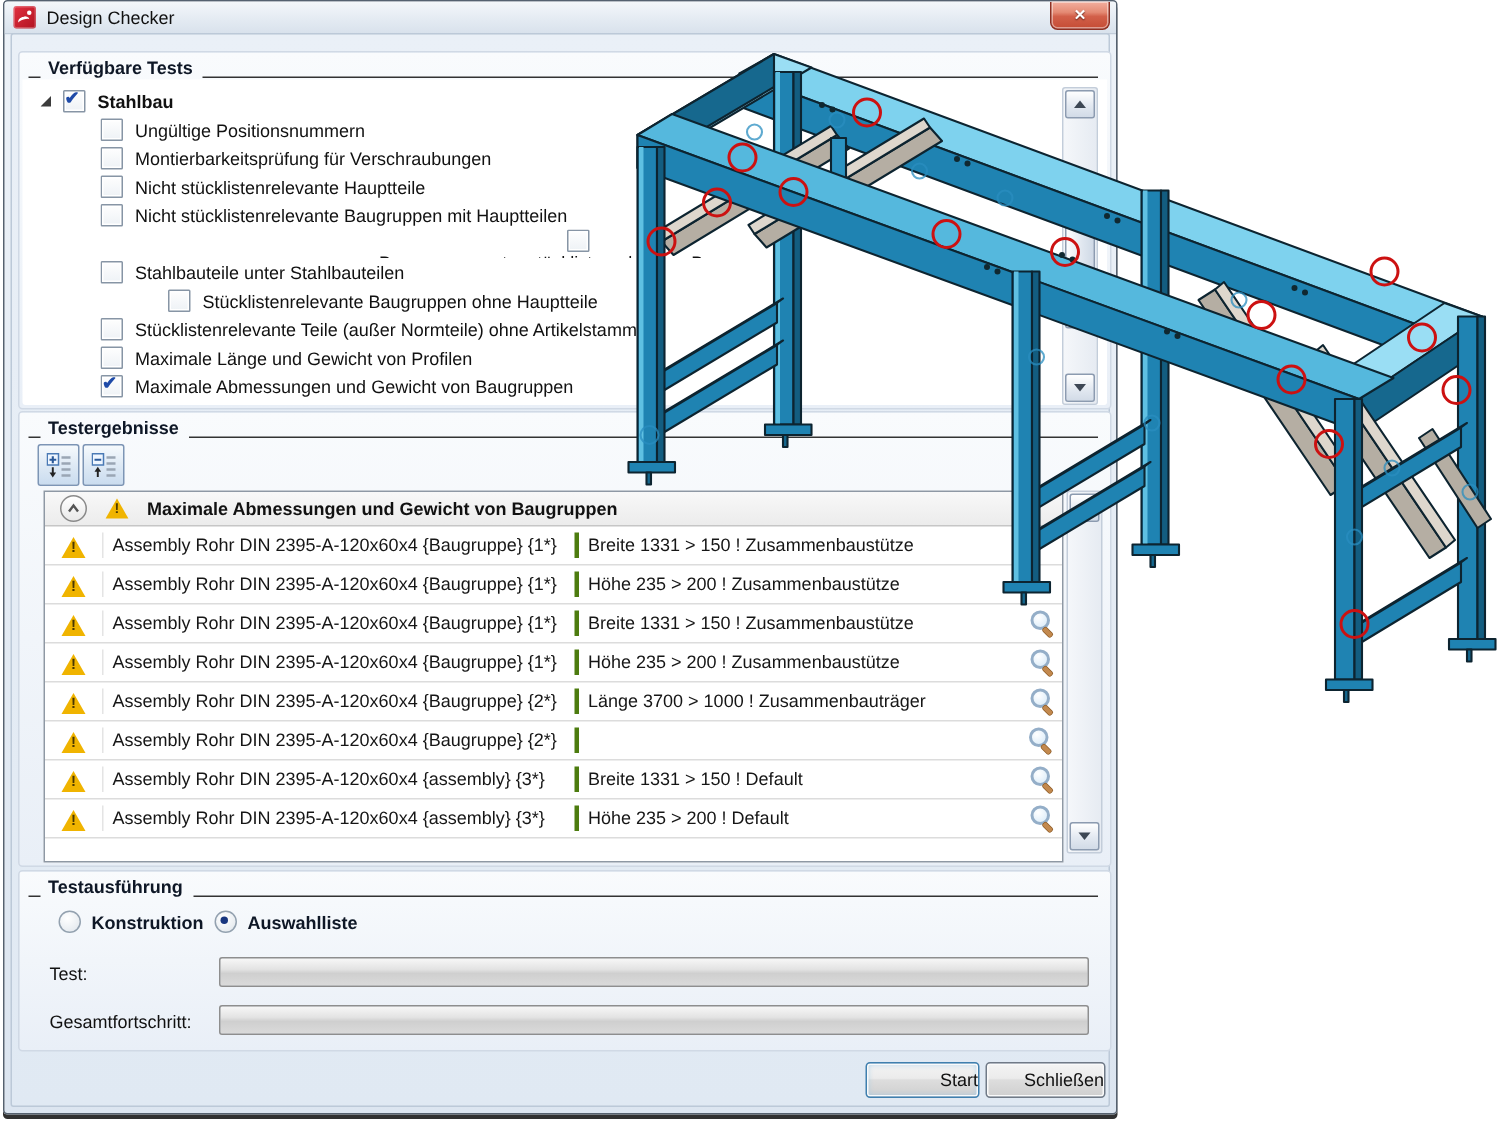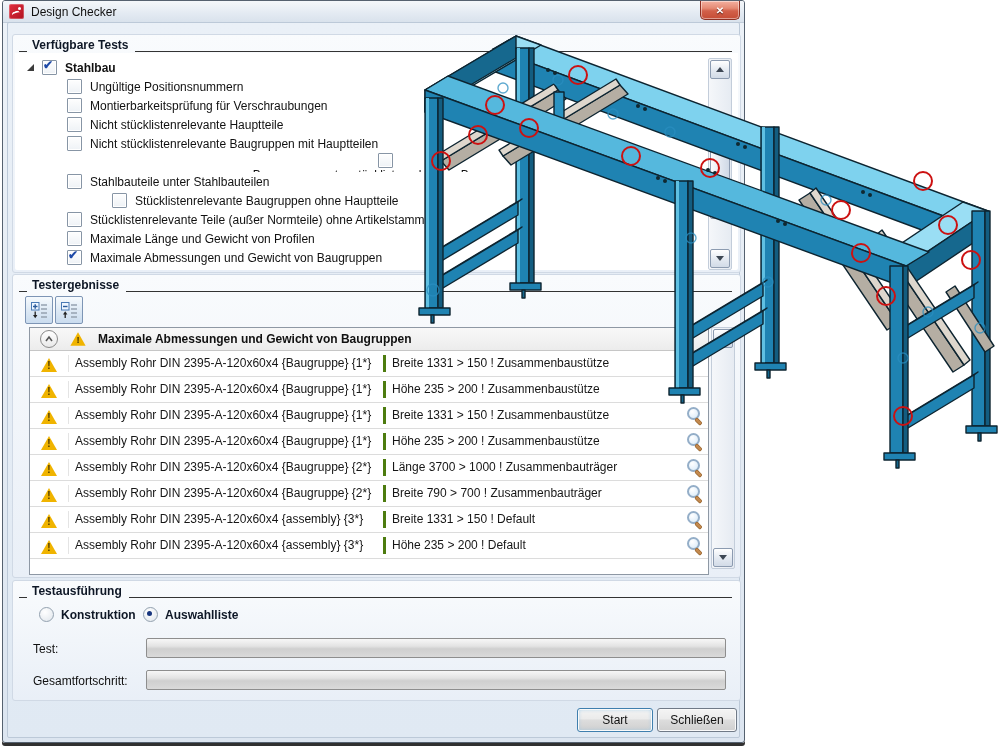--- a/index.html
+++ b/index.html
@@ -108,21 +108,21 @@
   .radio-item{position:absolute;display:flex;align-items:center;font-size:12px;font-weight:bold;color:#0e1726;}
   .radio-item .rlbl{margin-left:7px;}
   .flabel{position:absolute;font-size:12px;color:#111;}
   .pbar{position:absolute;height:18px;border:1px solid #8e8e8e;border-radius:2px;
     background:linear-gradient(#f7f7f7,#e3e3e3 40%,#cfcfcf 55%,#dadada);}
   .pfill{height:100%;background:linear-gradient(#9fd484,#5cb33a);width:0;}
   
   .btn7{position:absolute;height:22px;border:1px solid #707a87;border-radius:3px;
     background:linear-gradient(#f4f4f4,#ebebeb 45%,#dddddd 50%,#cfcfcf);
     box-shadow:inset 0 0 0 1px #fafafa;
-    display:flex;align-items:center;justify-content:center;font-size:12px;color:#111;}
+    display:flex;align-items:center;justify-content:flex-end;font-size:12px;color:#111;}
   .btn7.default{border-color:#3f7fae;box-shadow:inset 0 0 0 1px #fafafa, inset 0 0 4px #9cc9e8;}
   
   .model{position:absolute;left:408px;top:28px;width:592px;height:590px;z-index:60;pointer-events:none;}
 </style>
 </head>
 <body>
 
 <div class="win">
   <div class="titlebar">
     <div class="title-icon"></div>
@@ -312,21 +312,20 @@
               <span class="cell-zoom">
                 <span class="mag on"></span>
               </span>
             </div>
 
             <div class="rrow">
               <span class="cell-icon">
                 <span class="warn"></span>
               </span>
               <span class="cell-part">Assembly Rohr DIN 2395-A-120x60x4 {Baugruppe} {2*}</span>
-              <span class="cell-msg">Breite 790 &gt; 700 ! Zusammenbauträger</span>
               <span class="cell-zoom">
                 <span class="mag on"></span>
               </span>
             </div>
 
             <div class="rrow">
               <span class="cell-icon">
                 <span class="warn"></span>
               </span>
               <span class="cell-part">Assembly Rohr DIN 2395-A-120x60x4 {assembly} {3*}</span>

